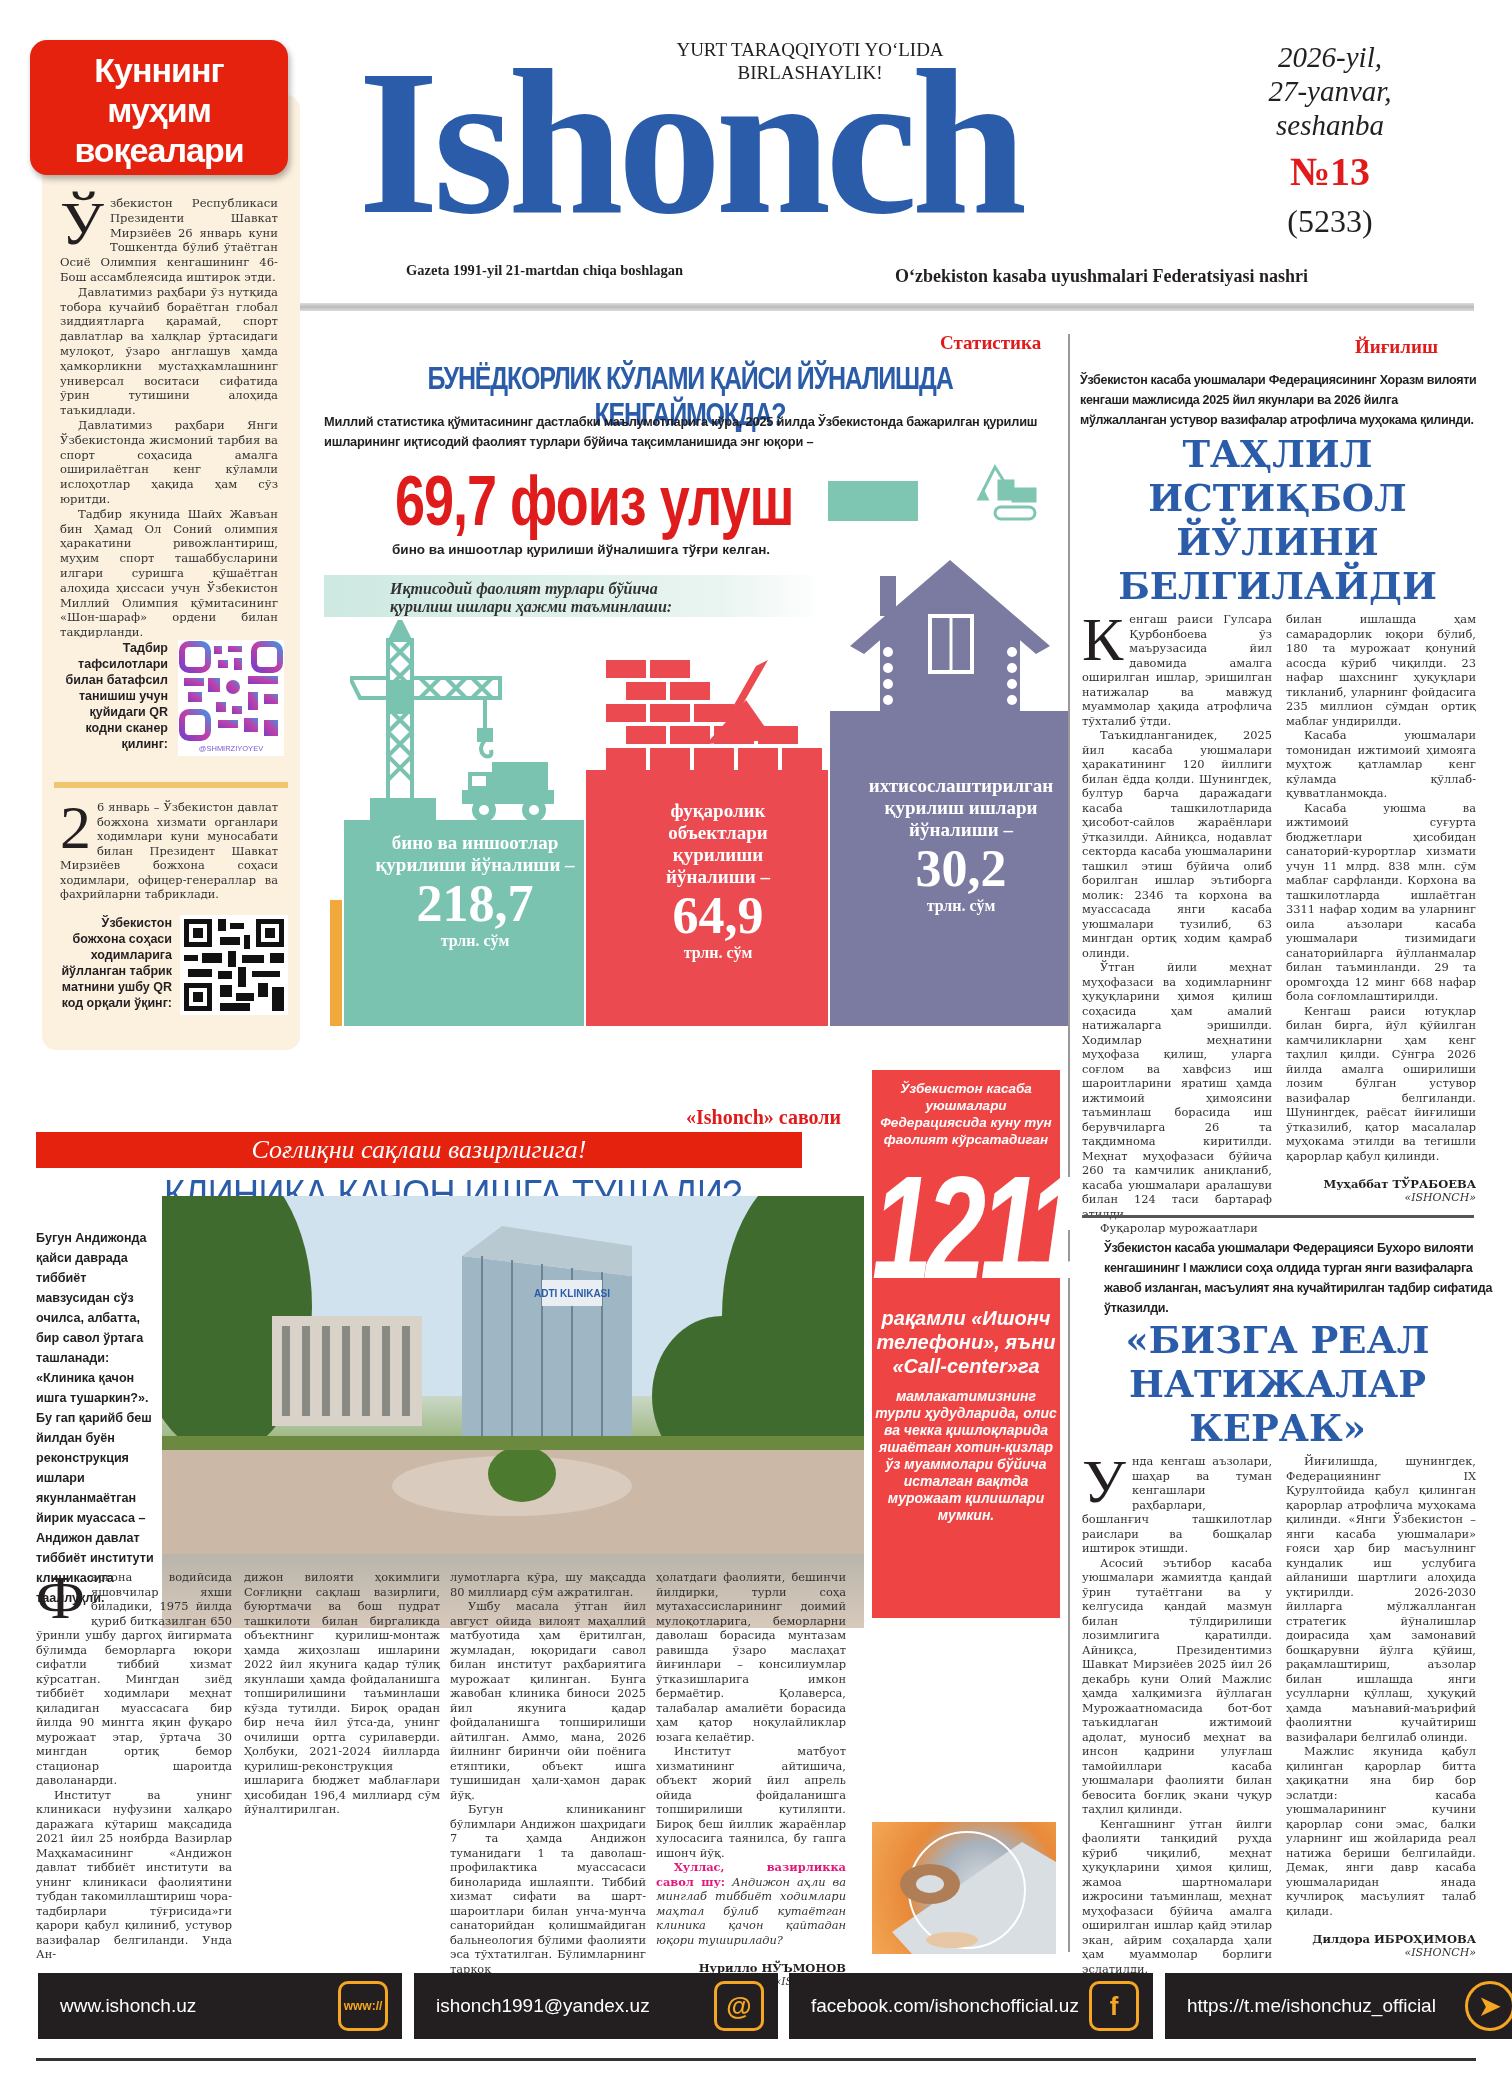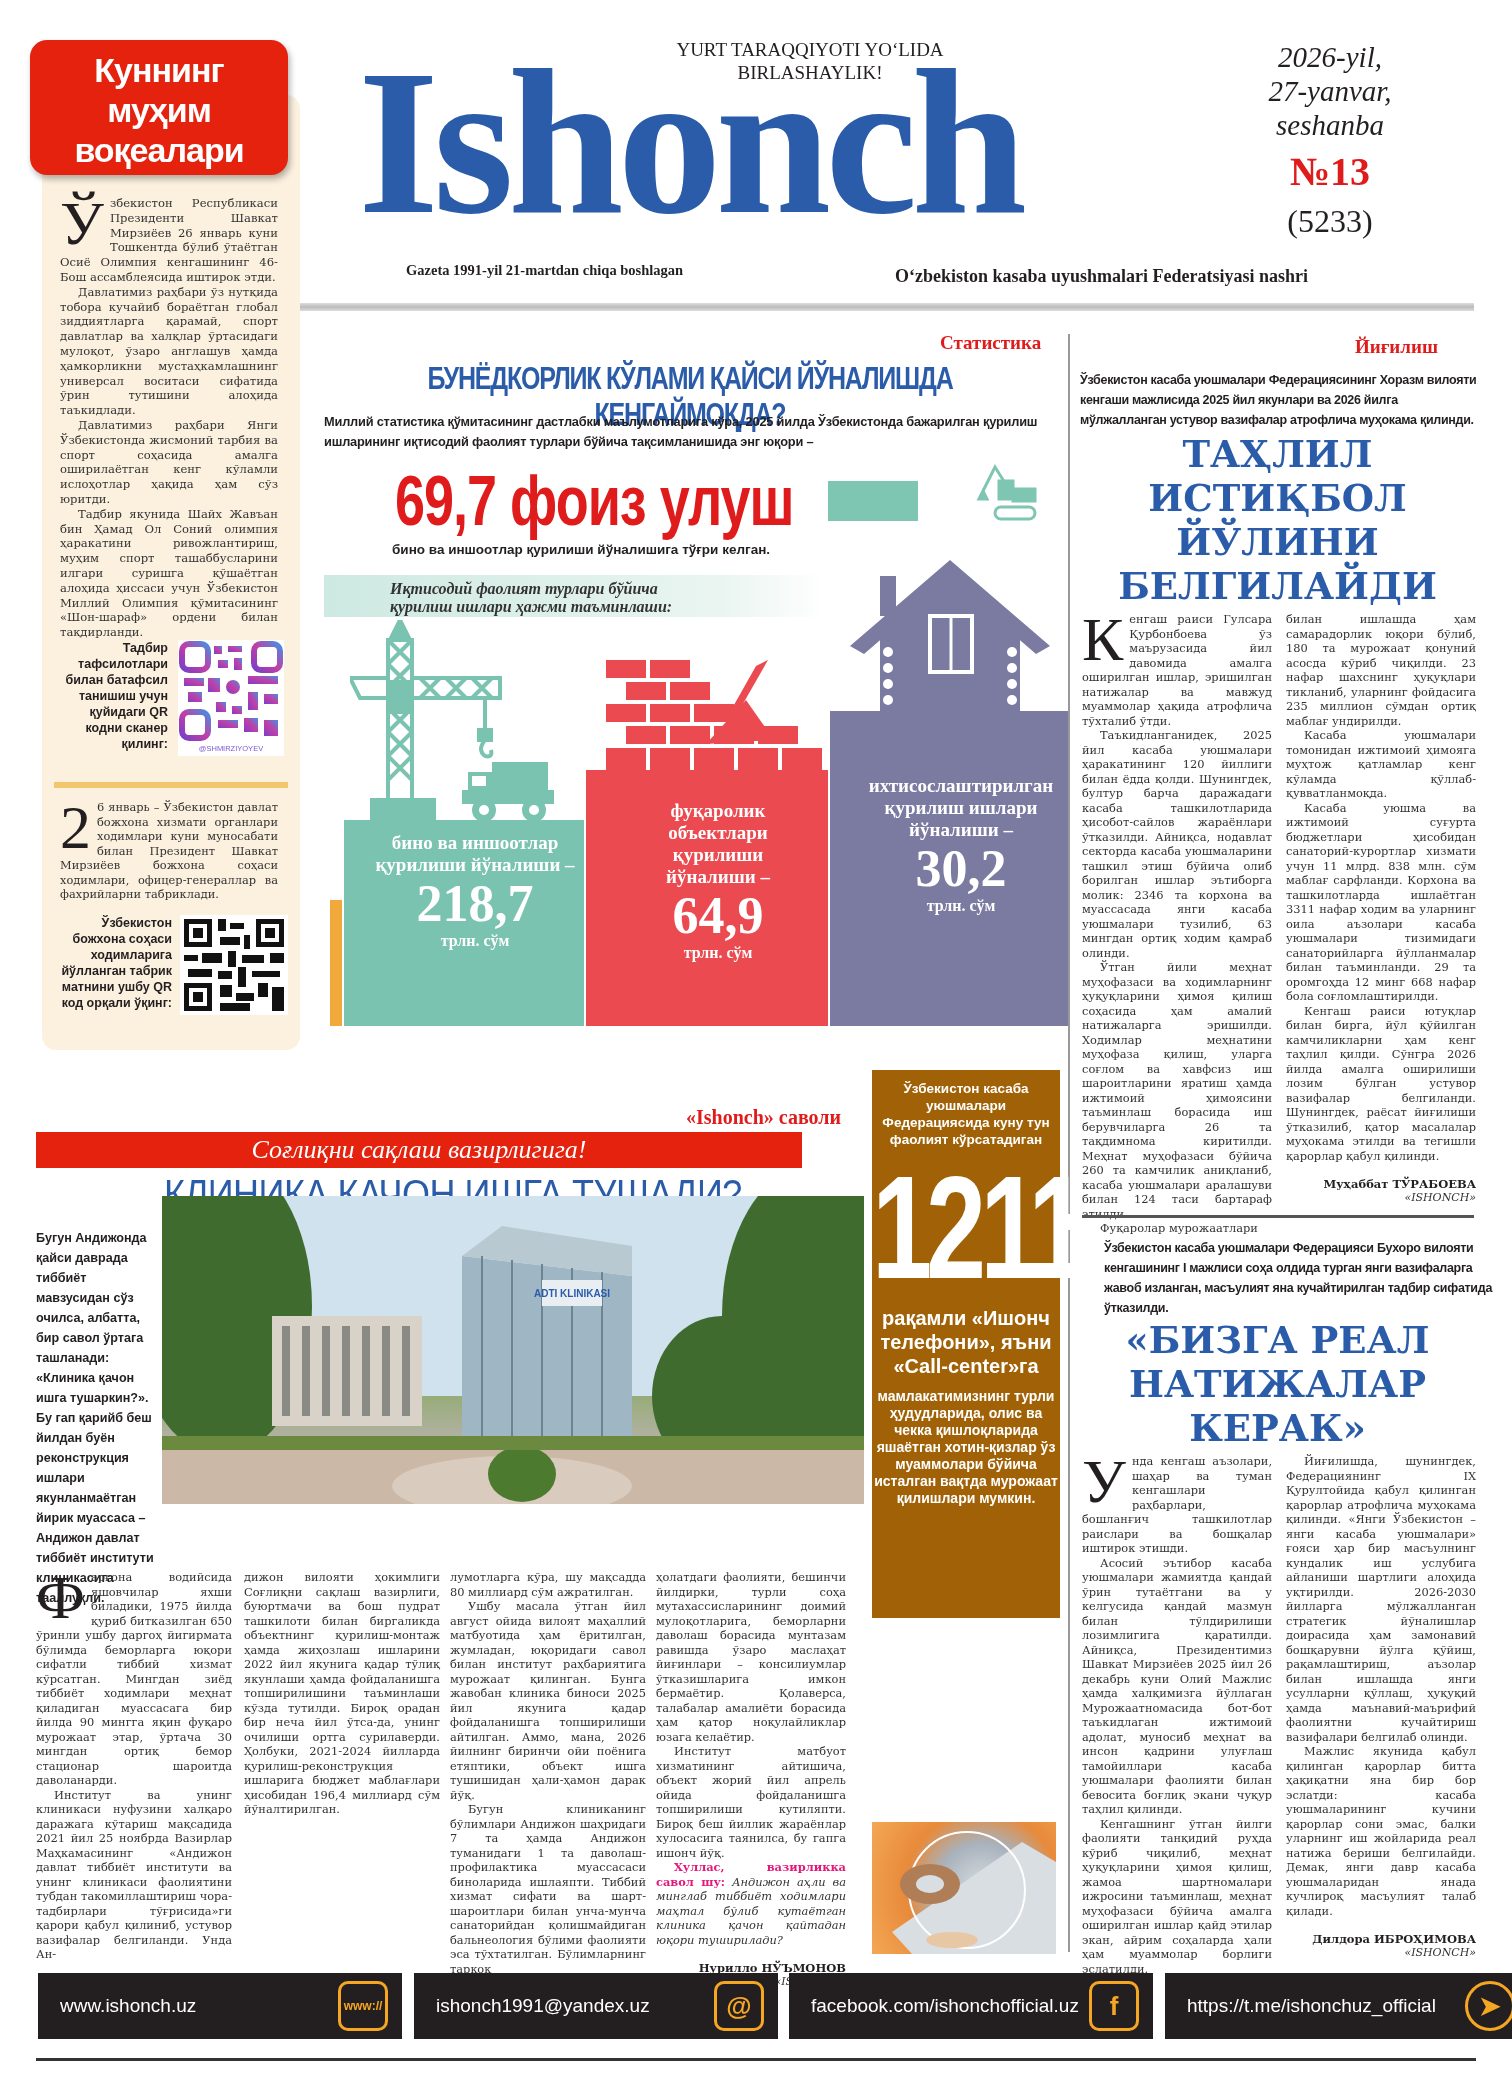--- a/index.html
+++ b/index.html
@@ -69,29 +69,29 @@
   #bux-headline { left: 1080px; top: 1318px; width: 395px; text-align: center; font-family: "DejaVu Serif", serif; font-weight: bold; font-size: 37px; line-height: 44px; color: #2a5caa; }
   #bux-col1 { left: 1082px; top: 1454px; width: 190px; }
   #bux-col2 { left: 1286px; top: 1454px; width: 190px; }
   #bux-rule { left: 1068px; top: 1230px; width: 2px; height: 722px; background: #999; }
 
   
   #clinic-kicker { left: 686px; top: 1106px; font-family: "Liberation Serif", serif; font-weight: bold; font-size: 20px; color: #e01b1b; }
   #clinic-band { left: 36px; top: 1132px; width: 766px; height: 36px; background: #e4220e; color: #fff; text-align: center; font-family: "Liberation Serif", serif; font-style: italic; font-size: 26px; line-height: 36px; }
   #clinic-headline { left: 36px; top: 1170px; width: 834px; text-align: center; font-family: "Liberation Sans", sans-serif; font-size: 36px; color: #2a5caa; transform: scaleY(1.15); transform-origin: top; letter-spacing: -0.5px; }
   #clinic-lead { left: 36px; top: 1200px; width: 126px; font-family: "Liberation Sans", sans-serif; font-weight: bold; font-size: 12.6px; line-height: 20px; top: 1228px; }
-  #clinic-photo { left: 162px; top: 1196px; width: 702px; height: 308px; overflow: hidden; background: linear-gradient(#cde3ef 0%, #e5eef2 40%, #8eaa6a 60%, #b4b2a7 80%, #d8c9bc 100%); }
+  #clinic-photo { left: 162px; top: 1196px; width: 702px; height: 432px; overflow: hidden; background: linear-gradient(#cde3ef 0%, #e5eef2 40%, #8eaa6a 60%, #b4b2a7 80%, #d8c9bc 100%); }
   #clinic-col1 { left: 36px; top: 1570px; width: 196px; }
   #clinic-col2 { left: 244px; top: 1570px; width: 196px; }
   #clinic-col3 { left: 450px; top: 1570px; width: 196px; }
   #clinic-col4 { left: 656px; top: 1570px; width: 190px; }
   .punch { color: #e2187a; font-weight: bold; font-style: normal; }
 
   
-  #cc-panel { left: 872px; top: 1070px; width: 188px; height: 548px; background: #a16207; color: #fff; text-align: center; font-family: "Liberation Sans", sans-serif; font-weight: bold; }
+  #cc-panel { left: 872px; top: 1070px; width: 188px; height: 548px; background: #ef4444; color: #fff; text-align: center; font-family: "Liberation Sans", sans-serif; font-weight: bold; font-style: italic; }
   #cc-top { font-size: 13.5px; line-height: 17px; padding-top: 10px; }
   #cc-number { font-size: 108px; line-height: 120px; letter-spacing: -6px; transform: scaleY(1.35); margin: 20px 0 18px; }
   #cc-mid { font-size: 20px; line-height: 24px; }
   #cc-bot { font-size: 14px; line-height: 17px; margin-top: 10px; }
   #phone-photo { left: 872px; top: 1822px; width: 184px; height: 132px; background: radial-gradient(circle at 60% 50%, #d8dde2 0%, #a8b2bc 35%, #e88a3a 60%, #f3a855 100%); overflow: hidden; }
 
   
   .foot-box { position: absolute; top: 1973px; height: 66px; background: #231f20; color: #fff; font-family: "Liberation Sans", sans-serif; font-size: 19px; line-height: 66px; }
   .foot-box span.t { position: absolute; left: 22px; }
   .foot-ico { position: absolute; right: 14px; top: 8px; width: 50px; height: 50px; border: 3px solid #f5a623; border-radius: 10px; color: #f5a623; font-size: 26px; line-height: 44px; text-align: center; font-weight: bold; }

